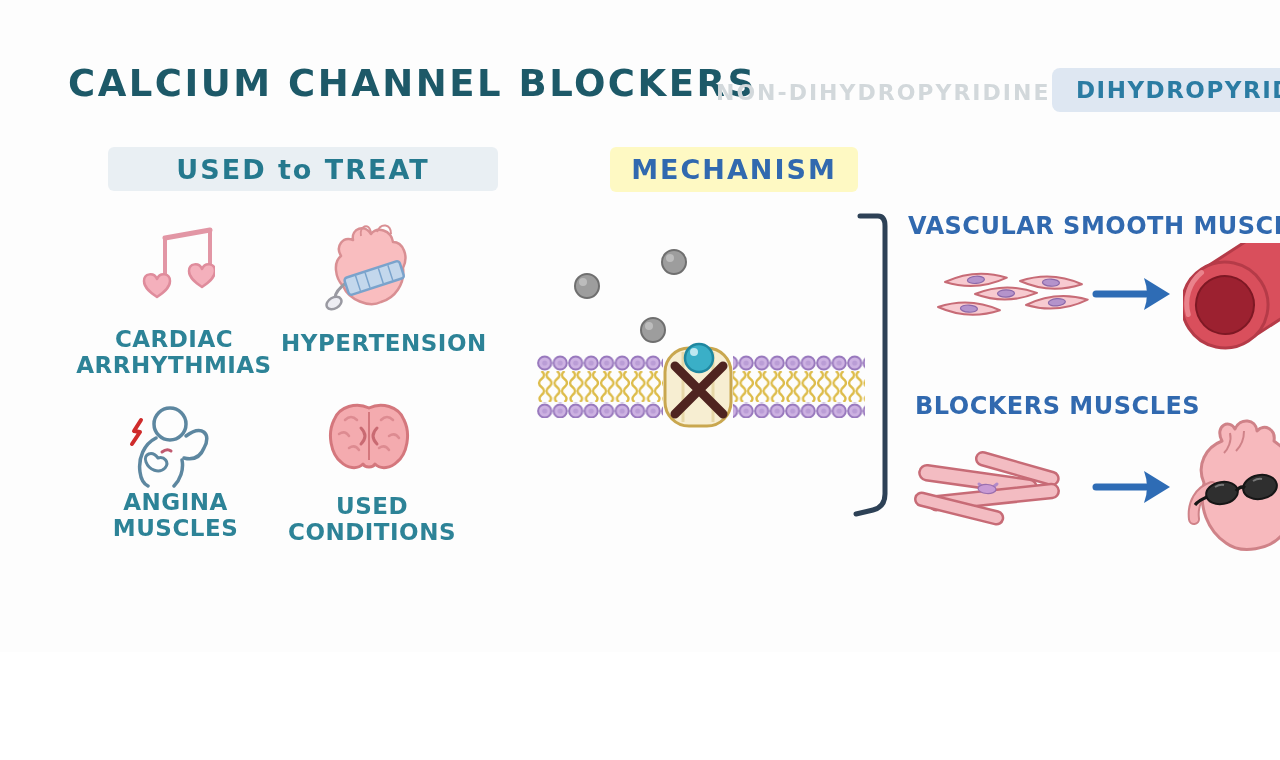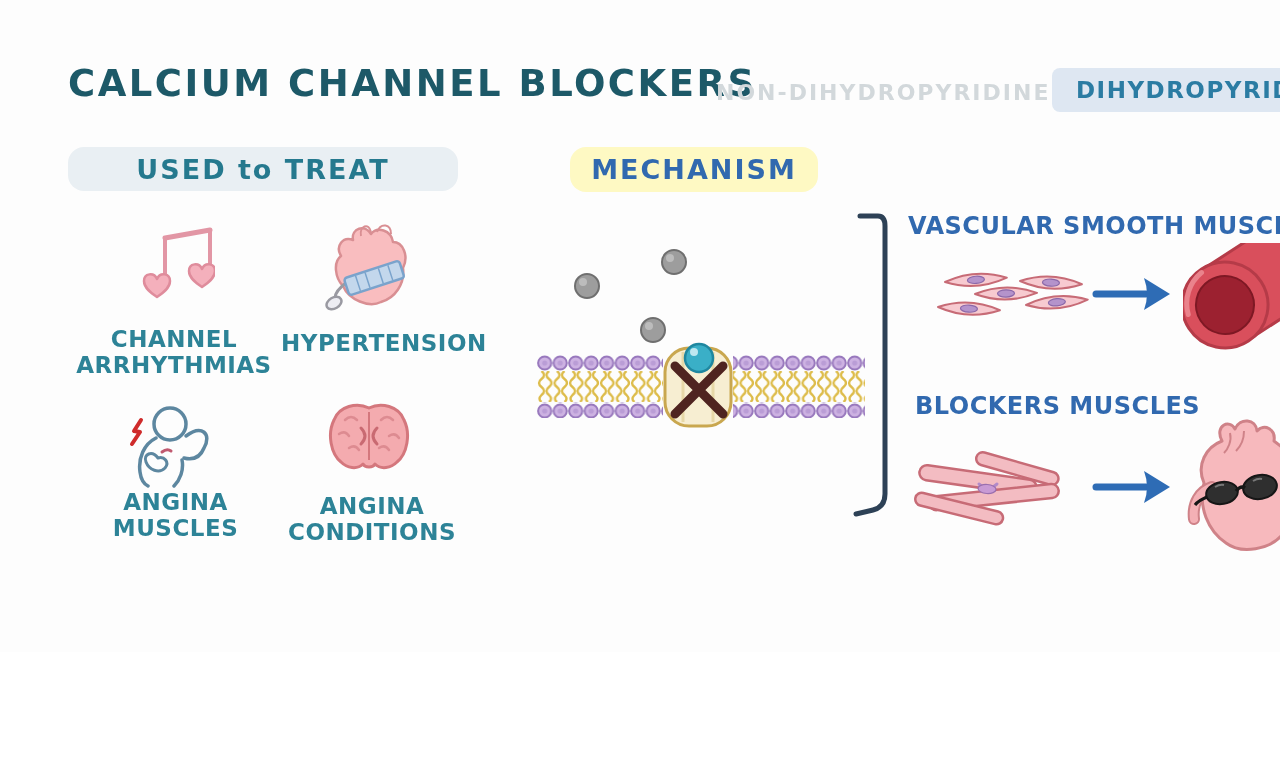--- a/index.html
+++ b/index.html
@@ -7,21 +7,21 @@
   .canvas{position:relative;width:1280px;height:652px;background:#fdfdfd;overflow:hidden;}
   .abs{position:absolute;}
 
   .title{left:68px;top:62px;font-size:37px;font-weight:bold;letter-spacing:2.5px;color:#1d5968;white-space:nowrap;}
 
   .tab-inactive{left:716px;top:80px;font-size:22px;font-weight:bold;letter-spacing:2px;color:#d2d8db;white-space:nowrap;cursor:pointer;}
   .tab-active{left:1052px;top:68px;height:44px;width:260px;background:#dee7f2;border-radius:8px;
     display:flex;align-items:center;padding-left:24px;box-sizing:border-box;cursor:pointer;}
   .tab-active span{font-size:23px;font-weight:bold;letter-spacing:1.5px;color:#2b7ca3;white-space:nowrap;}
 
-  .pill{display:flex;align-items:center;justify-content:center;border-radius:16px;background:#e9eff3;}
+  .pill{display:flex;align-items:center;justify-content:center;border-radius:6px;background:#e9eff3;margin-left:40px;}
   .pill-used{left:68px;top:147px;width:390px;height:44px;}
   .pill-used span{font-size:27px;font-weight:bold;letter-spacing:2px;color:#25798e;}
   .pill-mech{left:570px;top:147px;width:248px;height:45px;background:#fef9c3;}
   .pill-mech span{font-size:27px;font-weight:bold;letter-spacing:2px;color:#3169af;}
 
   .cond-label{font-size:23px;font-weight:bold;letter-spacing:0.5px;color:#2d8397;text-align:center;line-height:1.15;}
   .target-label{font-size:24px;font-weight:bold;letter-spacing:0.5px;color:#3169af;white-space:nowrap;}
 </style>
 </head>
 <body>
@@ -42,21 +42,21 @@
     <span>MECHANISM</span>
   </div>
 
   <svg class="abs" style="left:133px;top:220px;" width="82" height="86" viewBox="0 0 82 86">
     <path d="M32,18 L77,10" stroke="#e296a5" stroke-width="5" stroke-linecap="round" fill="none"></path>
     <path d="M32,18 L32,58" stroke="#e296a5" stroke-width="4" stroke-linecap="round" fill="none"></path>
     <path d="M77,10 L77,48" stroke="#e296a5" stroke-width="4" stroke-linecap="round" fill="none"></path>
     <path d="M24,59 C21,52 11,53 11,61 C11,68 18,73 24,77 C30,73 37,68 37,61 C37,53 27,52 24,59 Z" fill="#f4b0bc" stroke="#df8c9c" stroke-width="2.5" stroke-linejoin="round"></path>
     <path d="M69,49 C66,42 56,43 56,51 C56,58 63,63 69,67 C75,63 82,58 82,51 C82,43 72,42 69,49 Z" fill="#f4b0bc" stroke="#df8c9c" stroke-width="2.5" stroke-linejoin="round"></path>
   </svg>
-  <div class="abs cond-label" style="left:74px;top:326px;width:200px;">CHANNEL ARRHYTHMIAS</div>
+  <div class="abs cond-label" style="left:74px;top:326px;width:200px;">CARDIAC ARRHYTHMIAS</div>
 
   <svg class="abs" style="left:325px;top:218px;" width="92" height="94" viewBox="0 0 92 94">
     <path d="M46,16 C40,6 26,10 28,22 C18,18 10,28 16,38 C8,44 10,60 18,68 C24,82 44,90 56,84 C70,80 80,66 78,50 C84,38 78,24 68,24 C66,12 52,8 46,16 Z" fill="#f9bdbf" stroke="#d98f93" stroke-width="2.5" stroke-linejoin="round"></path>
     <path d="M36,18 C34,8 44,4 46,14" fill="none" stroke="#d98f93" stroke-width="2"></path>
     <path d="M52,14 C56,4 66,6 66,16" fill="none" stroke="#d98f93" stroke-width="2"></path>
     <path d="M22,64 C14,70 10,76 10,80" fill="none" stroke="#9a9aa2" stroke-width="3" stroke-linecap="round"></path>
     <g transform="rotate(-18 46 60)">
       <rect x="20" y="52" width="58" height="18" rx="3" fill="#c3d7ec" stroke="#7aa3cc" stroke-width="2.5"></rect>
       <path d="M32,53 V69 M42,53 V69 M56,53 V69 M66,53 V69" stroke="#7aa3cc" stroke-width="1.5"></path>
     </g>
@@ -74,21 +74,21 @@
     <path d="M23,20 L16,31 L22,32 L14,44" fill="none" stroke="#cf2b2b" stroke-width="4" stroke-linecap="round" stroke-linejoin="round"></path>
   </svg>
   <div class="abs cond-label" style="left:88px;top:489px;width:175px;">ANGINA MUSCLES</div>
 
   <svg class="abs" style="left:325px;top:402px;" width="88" height="76" viewBox="0 0 88 76">
     <path d="M44,6 C32,0 14,4 9,18 C2,32 6,52 16,60 C22,66 32,68 38,62 C40,66 48,66 50,62 C56,68 66,66 72,60 C82,52 86,32 79,18 C74,4 56,0 44,6 Z" fill="#f4abaf" stroke="#d4777d" stroke-width="3" stroke-linejoin="round"></path>
     <path d="M44,10 V58" stroke="#d4777d" stroke-width="2"></path>
     <path d="M20,18 q6,-6 12,0 M14,32 q6,-4 10,2 M24,46 q6,-4 10,2 M56,18 q6,-6 12,0 M64,34 q6,-4 10,2 M54,46 q6,-4 10,2" fill="none" stroke="#dd8b91" stroke-width="2.5" stroke-linecap="round"></path>
     <path d="M36,26 q8,8 0,16 M52,26 q-8,8 0,16" fill="none" stroke="#c96a72" stroke-width="3" stroke-linecap="round"></path>
   </svg>
-  <div class="abs cond-label" style="left:282px;top:493px;width:180px;">ANGINA CONDITIONS</div>
+  <div class="abs cond-label" style="left:282px;top:493px;width:180px;">USED CONDITIONS</div>
 
   <svg class="abs" style="left:533px;top:238px;" width="340" height="200" viewBox="0 0 340 200">
     <defs>
       <pattern id="pHeads" patternUnits="userSpaceOnUse" x="4" y="117" width="15.5" height="16">
         <circle cx="7.7" cy="8" r="6.6" fill="#cdb2e2" stroke="#9878bd" stroke-width="2"></circle>
         <circle cx="7.7" cy="8" r="2.6" fill="#b394d2" opacity="0.7"></circle>
       </pattern>
       <pattern id="pTails" patternUnits="userSpaceOnUse" x="4" y="133" width="15.5" height="31">
         <path d="M4.5,0 q5,4 0,8 q-5,4 0,8 q5,4 0,8 q-4,4 0,7" stroke="#ddbc4a" stroke-width="2.4" fill="none"></path>
         <path d="M12,0 q-5,4 0,8 q5,4 0,8 q-5,4 0,8 q4,4 0,7" stroke="#ddbc4a" stroke-width="2.4" fill="none"></path>

